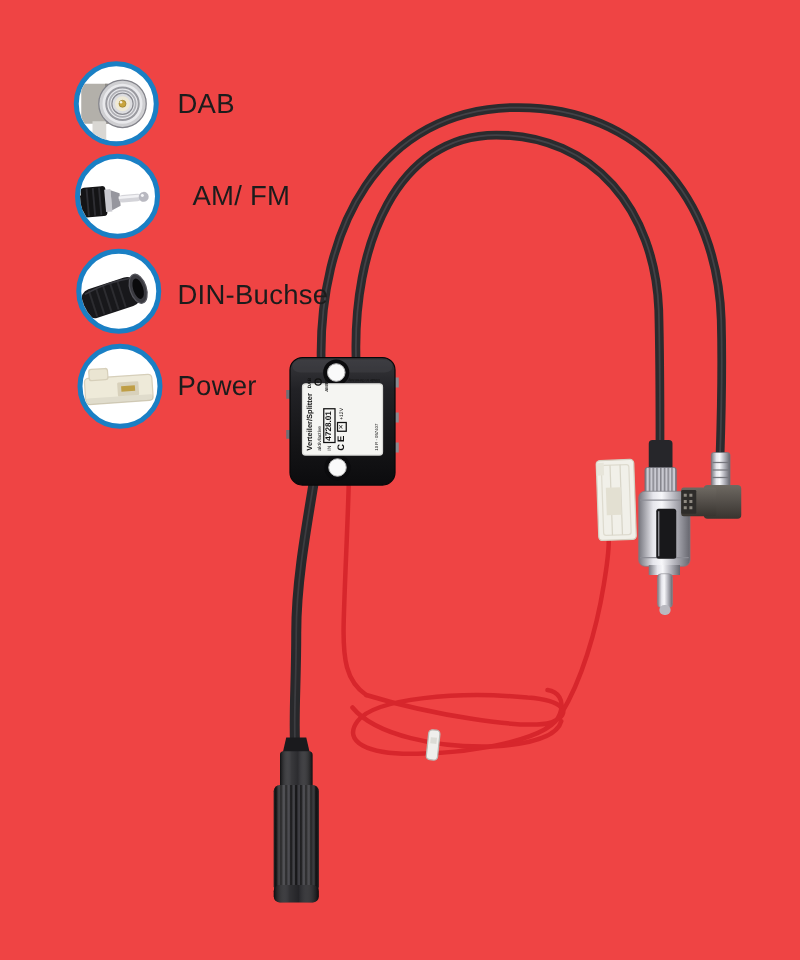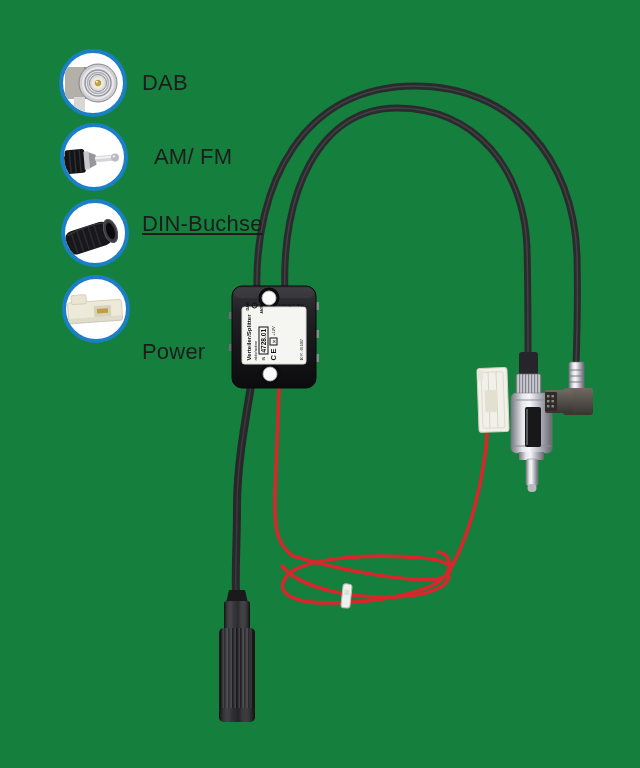--- a/index.html
+++ b/index.html
@@ -1,16 +1,16 @@
 <!DOCTYPE html>
 <html><head>
 <meta charset="utf-8">
 <style>
   html,body{margin:0;padding:0;background:#fff;}
-  .stage{position:relative;width:640px;height:768px;background:#15803d;overflow:hidden;
+  .stage{position:relative;width:640px;height:768px;background:#ef4444;overflow:hidden;
          font-family:"Liberation Sans", sans-serif;color:#1b1b1b;}
   .layer{position:absolute;left:0;top:0;}
 
   
   .callout{position:absolute;width:68px;height:68px;box-sizing:border-box;
            border:4px solid #1a7fc4;border-radius:50%;background:#fff;overflow:hidden;}
   .callout svg{display:block;}
 
   .callout-label{position:absolute;font-size:22px;font-weight:400;color:#1c1c1c;letter-spacing:.2px;white-space:nowrap;}
   .callout-sublabel{position:absolute;font-size:15px;color:#1c1c1c;white-space:nowrap;}
@@ -221,34 +221,34 @@
         <line x1="14" y1="22" x2="14" y2="44" stroke="#2c2c30" stroke-width="1.6"></line>
         <line x1="20" y1="22" x2="20" y2="44" stroke="#2c2c30" stroke-width="1.6"></line>
         <line x1="26" y1="22" x2="26" y2="44" stroke="#2c2c30" stroke-width="1.6"></line>
         <line x1="32" y1="22" x2="32" y2="44" stroke="#2c2c30" stroke-width="1.6"></line>
         <ellipse cx="46" cy="33" rx="6.5" ry="12" fill="#3a3a40" stroke="#55555c" stroke-width="1"></ellipse>
         <ellipse cx="46" cy="33" rx="4" ry="8.5" fill="#0a0a0c"></ellipse>
         <path d="M 4,24 Q 24,20 42,23" stroke="#3a3a40" stroke-width="1.2" fill="none"></path>
       </g>
     </svg>
   </div>
-  <div class="callout-label" style="left:142px;top:211px;text-decoration:underline;">DIN-Buchse</div>
+  <div class="callout-label" style="left:142px;top:223px;">DIN-Buchse</div>
 
   <div class="callout" style="left:62px;top:275px;">
     <svg width="60" height="60" viewBox="0 0 60 60">
       <g transform="rotate(-4 30 32)">
         <rect x="2" y="22" width="54" height="21" rx="3" fill="#eeead9" stroke="#d6cfba" stroke-width="1"></rect>
         <rect x="6" y="15" width="15" height="9" rx="2" fill="#eae5d2" stroke="#d6cfba" stroke-width="1"></rect>
         <rect x="28" y="27" width="17" height="11" rx="1" fill="#d8d1bb"></rect>
         <rect x="31" y="30" width="11" height="4.5" fill="#bf9e45"></rect>
         <rect x="2" y="38" width="54" height="5" rx="2" fill="#000" opacity="0.06"></rect>
       </g>
     </svg>
   </div>
-  <div class="callout-label" style="left:142px;top:296px;margin-top:43px;">Power</div>
+  <div class="callout-label" style="left:142px;top:296px;">Power</div>
 
   <div class="box-label">
     <div class="box-label-inner">
       <div class="lbl-main">
         <div class="lbl-title">Verteiler/Splitter</div>
         <div class="lbl-sub">aktiv/active</div>
         <div class="lbl-row">
           <span class="lbl-in">IN</span>
           <span class="lbl-part">4728.01</span>
         </div>

